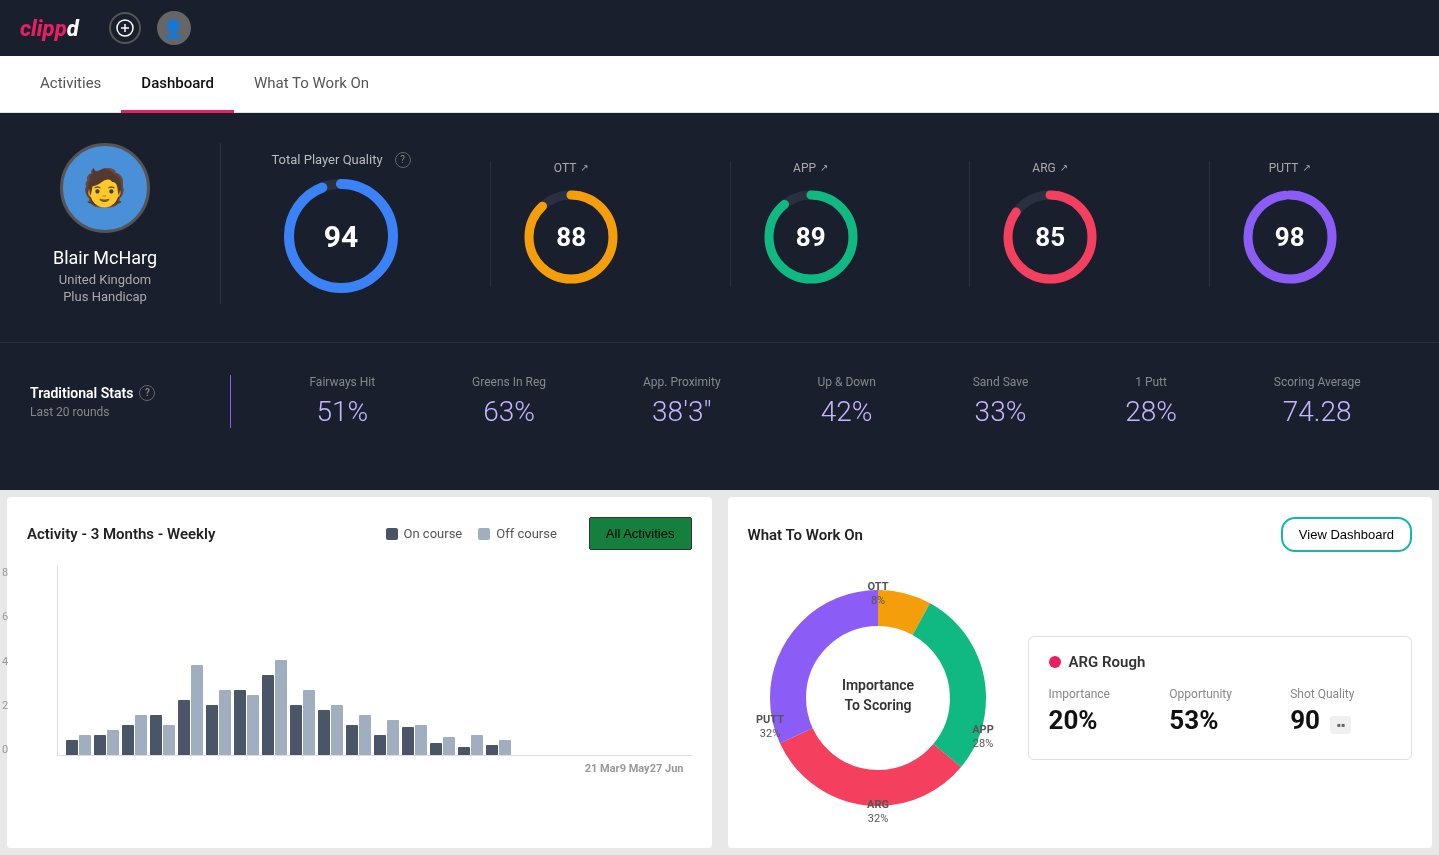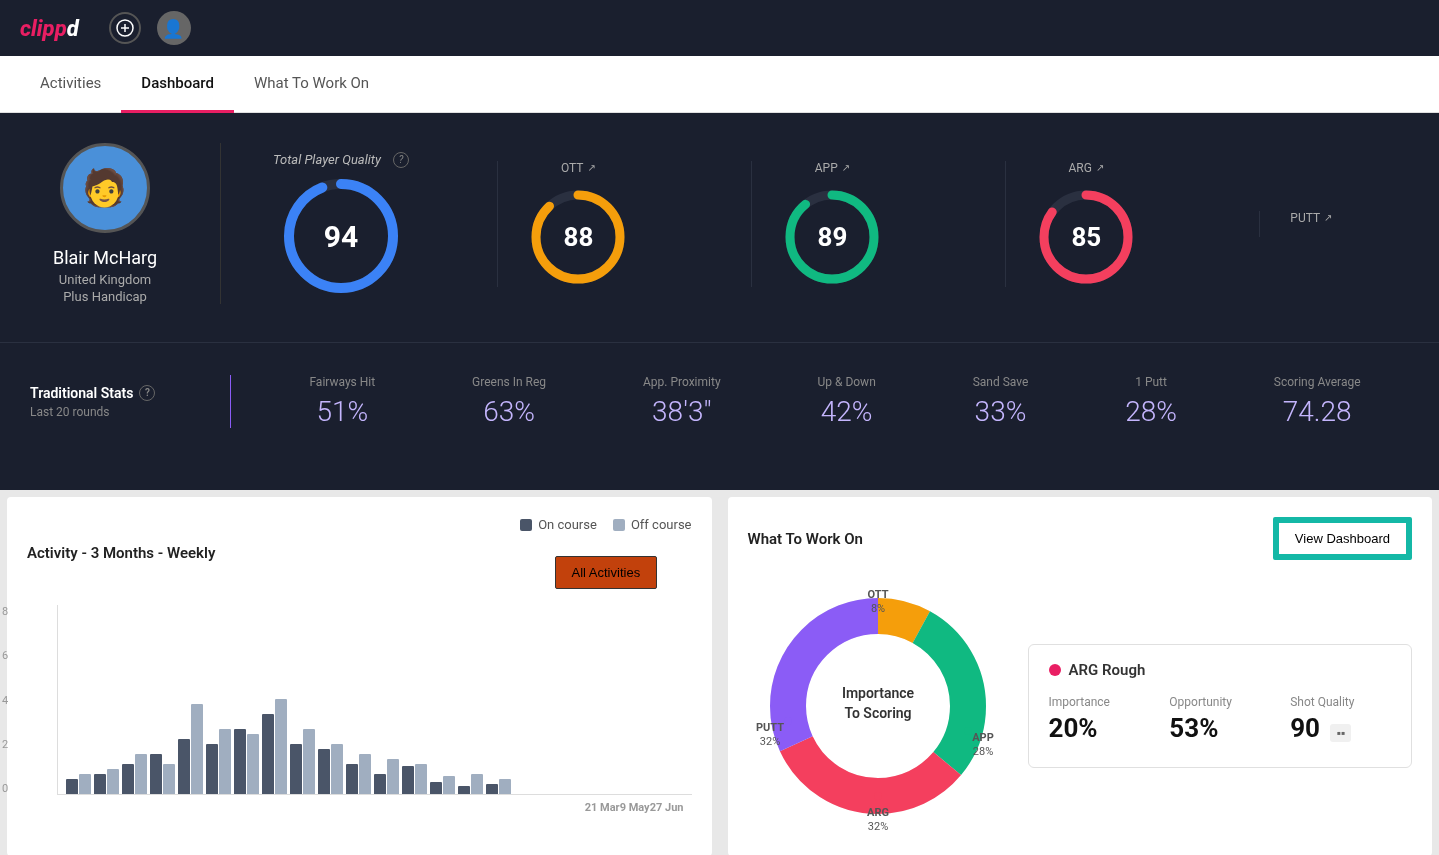--- a/index.html
+++ b/index.html
@@ -106,21 +106,20 @@
       flex-direction: column;
       align-items: center;
     }
     .quality-label-text {
       color: #bbb;
       font-size: 13px;
       margin-bottom: 8px;
       display: flex;
       align-items: center;
       gap: 12px;
-      font-style: italic;
     }
     .help-icon {
       width: 16px; height: 16px; border: 1px solid #666; border-radius: 50%;
       display: inline-flex; align-items: center; justify-content: center;
       font-size: 10px; color: #888; cursor: pointer;
     }
 
     
     .circle-container {
       display: flex;
@@ -270,21 +269,21 @@
       color: #555;
     }
     .legend-dot {
       width: 12px;
       height: 12px;
       border-radius: 2px;
     }
 
     .all-activities-btn {
       border: 1px solid #333;
-      background: #c2410c;
+      background: #15803d;
       padding: 8px 16px;
       font-size: 13px;
       cursor: pointer;
       border-radius: 2px;
     }
 
     
     .chart-area {
       position: relative;
       height: 220px;
@@ -328,26 +327,26 @@
       justify-content: flex-end;
       padding: 6px 8px 0;
       font-size: 11px;
       color: #999;
       font-weight: bold;
     }
 
     
     .work-panel { flex: 1; }
     .view-dashboard-btn {
-      border: 6px solid #14b8a6;
+      border: 2px solid #14b8a6;
       background: white;
       padding: 8px 16px;
       font-size: 13px;
       cursor: pointer;
-      border-radius: 2px;
+      border-radius: 14px;
     }
 
     .work-content {
       display: flex;
       gap: 20px;
       align-items: center;
     }
 
     .donut-section {
       position: relative;
@@ -493,20 +492,27 @@
             </svg>
             <div class="score-num">85</div>
           </div>
         </div>
 
         <div class="score-item">
           <div class="score-label">
             <span>PUTT</span>
             <span class="score-arrow">↗</span>
           </div>
+          <div class="score-wrap">
+            <svg viewBox="0 0 100 100">
+              <circle cx="50" cy="50" r="42" fill="none" stroke="#2a3040" stroke-width="9"></circle>
+              <circle cx="50" cy="50" r="42" fill="none" stroke="#8b5cf6" stroke-width="9" stroke-dasharray="263.9" stroke-dashoffset="5.3" stroke-linecap="round"></circle>
+            </svg>
+            <div class="score-num">98</div>
+          </div>
         </div>
       </div>
     </div>
   </div>
 
   <div class="traditional-stats" style="margin-top:38px; margin-left:-30px; margin-right:-30px; padding:32px 30px;gap:20px;">
     <div class="trad-label">
       <div class="trad-label-title">
         <span>Traditional Stats</span>
         <span class="help-icon">?</span>
@@ -544,21 +550,21 @@
       </div>
     </div>
   </div>
 </div>
 
 <div class="bottom-panels">
 
   <div class="panel">
     <div class="panel-header">
       <div class="panel-title">Activity - 3 Months - Weekly</div>
-      <div style="display:flex; align-items:center; gap:24px;flex-direction:column;">
+      <div style="display:flex; align-items:center; gap:32px;">
         <div class="legend">
           <div class="legend-item">
             <div class="legend-dot" style="background:#4a5568;"></div>
             <span>On course</span>
           </div>
           <div class="legend-item">
             <div class="legend-dot" style="background:#a0aec0;"></div>
             <span>Off course</span>
           </div>
         </div>

